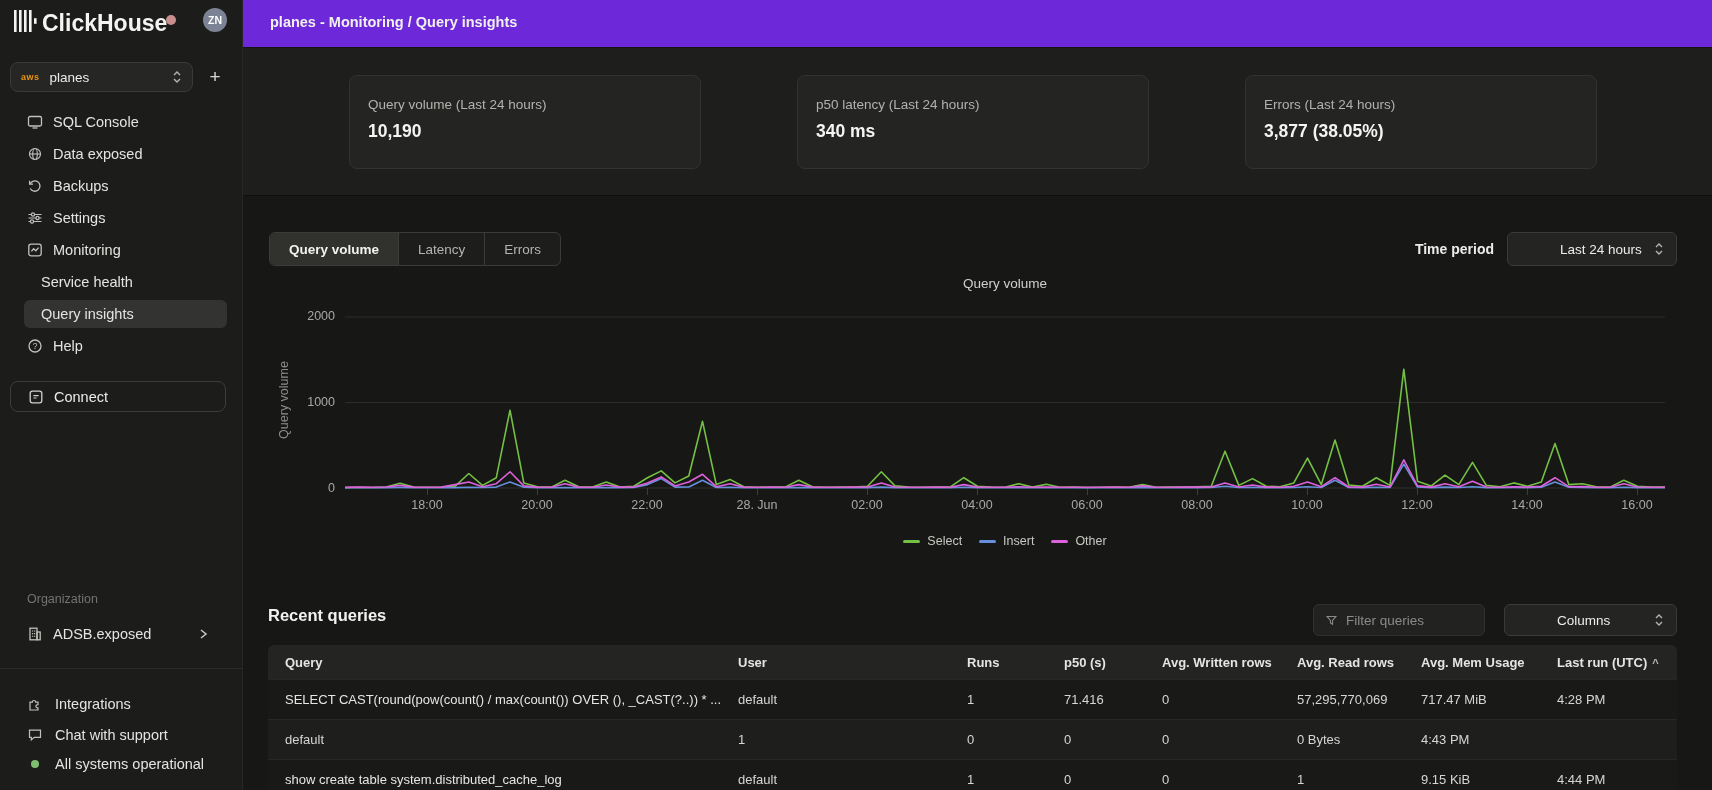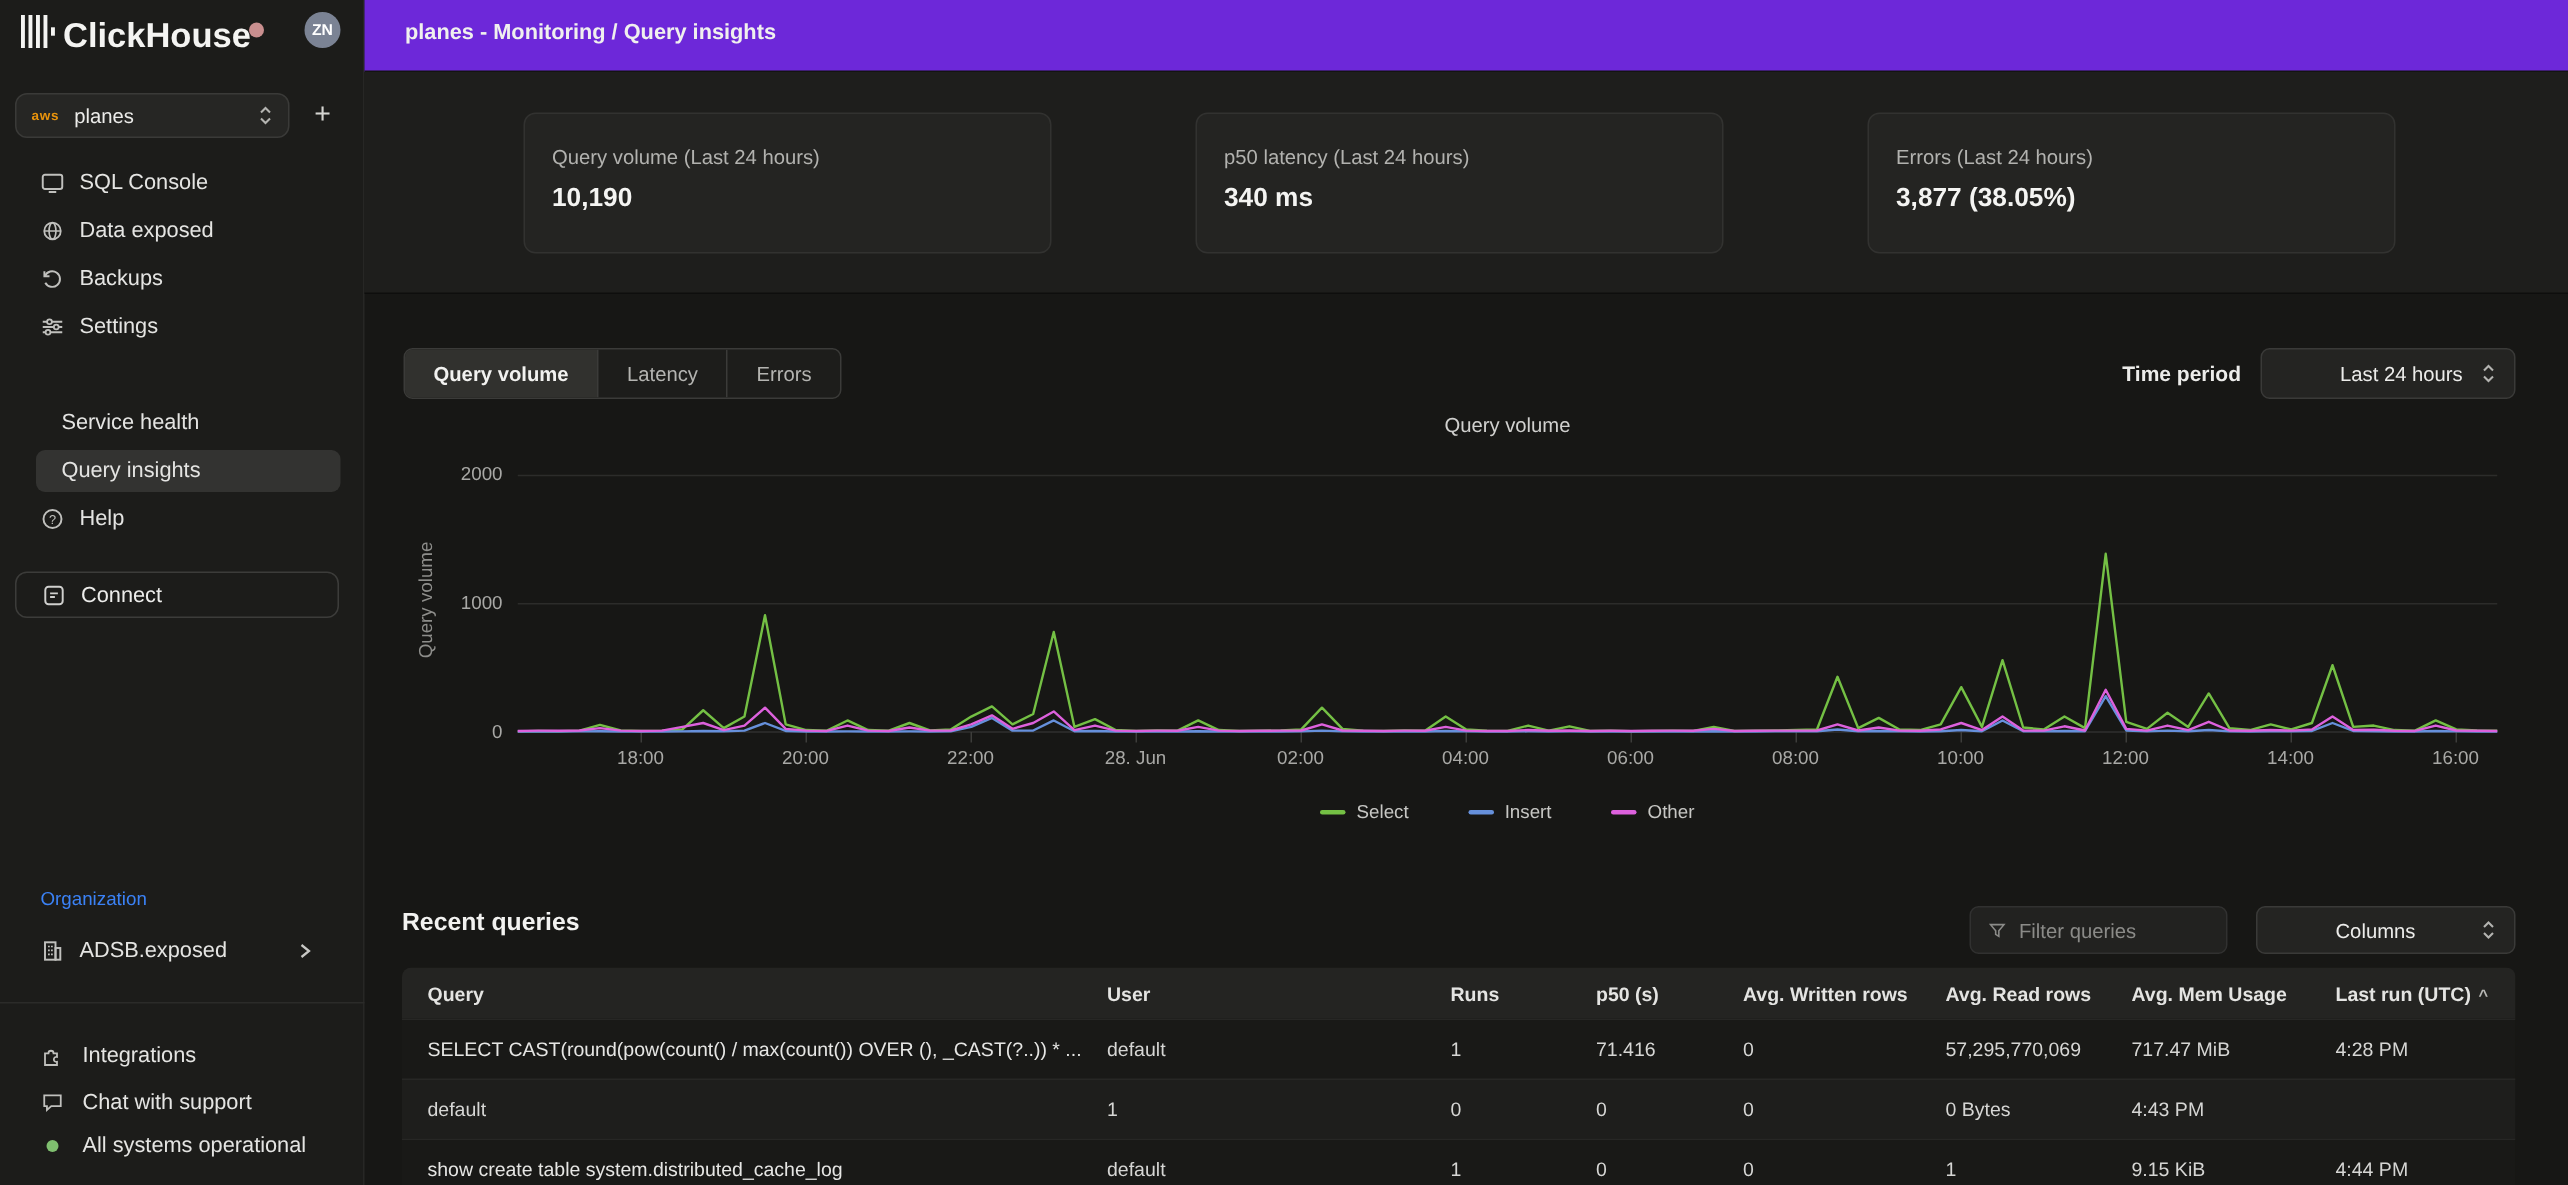--- a/index.html
+++ b/index.html
@@ -22,21 +22,21 @@
     display:flex; align-items:center; justify-content:center; border-radius:6px; }
   .nav-item { left:0; width:243px; height:28px; display:flex; align-items:center; }
   .nav-item .ico { position:absolute; left:27px; width:16px; height:16px; }
   .nav-item .lbl { position:absolute; left:53px; font-size:14.5px; color:#e4e4e2; }
   .nav-item.child .lbl { left:41px; }
   .nav-sel { left:24px; width:203px; height:28px; background:#333331; border-radius:6px; }
   .connect-btn { left:10px; top:381px; width:216px; height:31px; border:1px solid #3c3c3a;
     border-radius:8px; display:flex; align-items:center; }
   .connect-btn .ico { position:absolute; left:17px; width:16px; height:16px; }
   .connect-btn .lbl { position:absolute; left:43px; font-size:14.5px; color:#ececea; }
-  .org-label { left:27px; top:592px; font-size:12.5px; color:#3b82f6; }
+  .org-label { left:27px; top:592px; font-size:12.5px; color:#737373; }
   .side-divider { left:0; top:668px; width:243px; border-top:1px solid #2b2b29; }
   .green-dot { position:absolute; left:31px; width:8px; height:8px; border-radius:50%; background:#7fbf6f; }
   .chev-right { position:absolute; left:198px; }
 
   
   .main { position:absolute; left:243px; top:0; width:1469px; height:790px; }
   .topbar { left:0; top:0; width:1469px; height:48px; background:#6d28d9; border-bottom:1px solid #141412; }
   .breadcrumb { left:27px; top:14px; font-size:14.5px; font-weight:700; color:#f0f0ee; }
   .stats-band { left:0; top:48px; width:1469px; height:148px; background:#1e1e1c; border-bottom:1px solid #0e0e0d; }
   .stat-card { top:75px; width:352px; height:94px; background:#242422; border:1px solid #323230;
@@ -57,21 +57,21 @@
     border-radius:6px; display:flex; align-items:center; padding:0 12px; font-size:13.5px; color:#ececea; }
   .select-box .flex { flex:1;margin-left:40px; }
 
   
   .chart-title { left:102px; top:276px; width:1320px; text-align:center; font-size:13.5px; color:#d0d0ce; }
   .ylab { left:-18px; top:392px; width:120px; height:16px; text-align:center;
     font-size:12.5px; color:#8e8e8b; transform:rotate(-90deg); }
   .ytick { left:40px; width:52px; text-align:right; font-size:12.5px; color:#a8a8a5; }
   .xtick { top:498px; width:90px; text-align:center; font-size:12.5px; color:#a8a8a5; }
   #chart-svg { position:absolute; left:102px; top:313px; }
-  .legend { left:102px; top:534px; width:1320px; display:flex; justify-content:center; gap:40px; }
+  .legend { left:102px; top:534px; width:1320px; display:flex; justify-content:center; gap:17px; }
   .legend-item { display:flex; align-items:center; gap:7px; font-size:12.5px; color:#c7c7c4; }
   .legend-swatch { width:17px; height:3px; border-radius:2px; }
 
   
   .rq-title { left:25px; top:606px; font-size:16.5px; font-weight:700; color:#f2f2f0; }
   .filter-box { left:1070px; top:604px; width:172px; height:32px; background:#222220;
     border:1px solid #313130; border-radius:6px; display:flex; align-items:center; padding:0 11px; gap:8px; }
   .filter-box .ph { font-size:13.5px; color:#8b8b88; }
   .columns-box { left:1261px; top:604px; width:173px; height:32px; }
   .table { left:25px; top:645px; width:1409px; border-radius:6px 6px 0 0; overflow:hidden; }
@@ -133,20 +133,27 @@
     <span class="lbl">Backups</span>
   </div>
   <div class="abs nav-item" style="top:204px">
     <svg class="ico icon" viewBox="0 0 16 16">
       <path d="M1.5 4.5h13M1.5 8h13M1.5 11.5h13" stroke="#c0c0bd" stroke-width="1.2"></path>
       <circle cx="6" cy="4.5" r="1.6" fill="#1c1c1a" stroke="#c0c0bd" stroke-width="1.2"></circle>
       <circle cx="10.5" cy="8" r="1.6" fill="#1c1c1a" stroke="#c0c0bd" stroke-width="1.2"></circle>
       <circle cx="5" cy="11.5" r="1.6" fill="#1c1c1a" stroke="#c0c0bd" stroke-width="1.2"></circle>
     </svg>
     <span class="lbl">Settings</span>
+  </div>
+  <div class="abs nav-item" style="top:236px">
+    <svg class="ico icon" viewBox="0 0 16 16">
+      <rect x="1.8" y="2.2" width="12.4" height="11.6" rx="2.2" fill="none" stroke="#c0c0bd" stroke-width="1.3"></rect>
+      <polyline points="4.4,9.4 6.6,6.8 8.8,8.8 11.6,5.6" fill="none" stroke="#c0c0bd" stroke-width="1.3"></polyline>
+    </svg>
+    <span class="lbl">Monitoring</span>
   </div>
   <div class="abs nav-item child" style="top:268px">
     <span class="lbl">Service health</span>
   </div>
   <div class="abs nav-sel" style="top:300px"></div>
   <div class="abs nav-item child" style="top:300px">
     <span class="lbl">Query insights</span>
   </div>
   <div class="abs nav-item" style="top:332px">
     <svg class="ico icon" viewBox="0 0 16 16">

